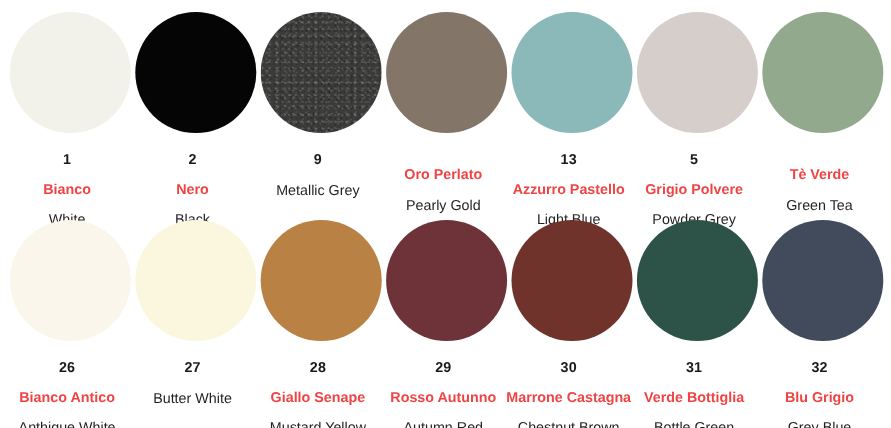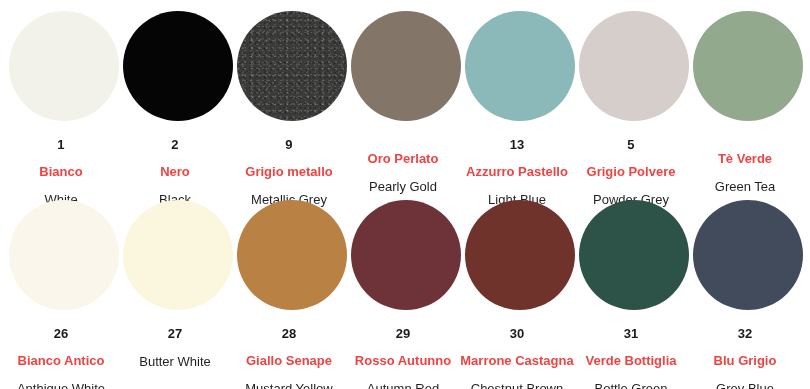--- a/index.html
+++ b/index.html
@@ -124,21 +124,20 @@
         <div class="swatch-code">2</div>
         <div class="swatch-name-it">Nero</div>
         <div class="swatch-name-en">Black</div>
       </div>
     </div>
 
     <div class="swatch-cell">
       <div class="swatch-disc texture-metallic" style="background-color: rgb(59, 59, 57);"></div>
       <div class="swatch-labels">
         <div class="swatch-code">9</div>
-        <div class="swatch-name-it">Grigio metallo</div>
         <div class="swatch-name-en">Metallic Grey</div>
       </div>
     </div>
 
     <div class="swatch-cell">
       <div class="swatch-disc" style="background-color: rgb(132, 117, 105);"></div>
       <div class="swatch-labels">
         <div class="swatch-name-it">Oro Perlato</div>
         <div class="swatch-name-en">Pearly Gold</div>
       </div>

